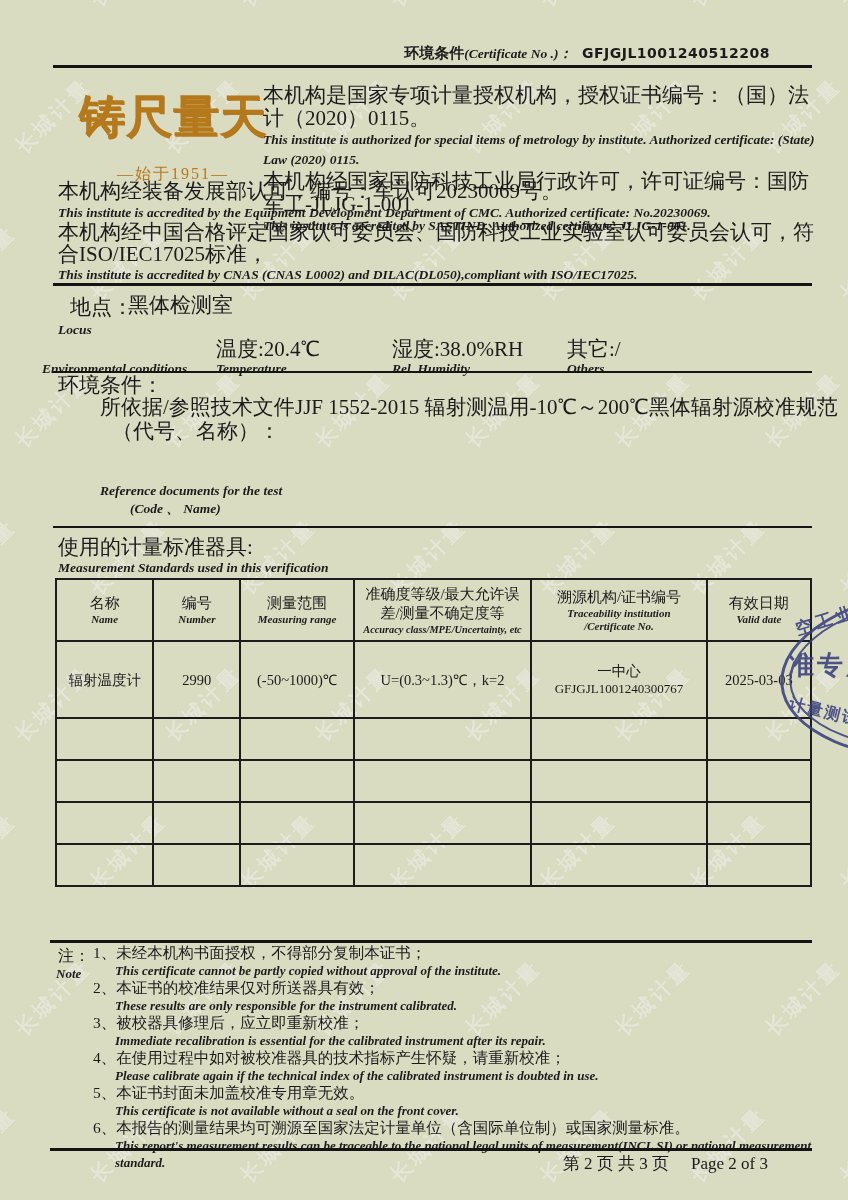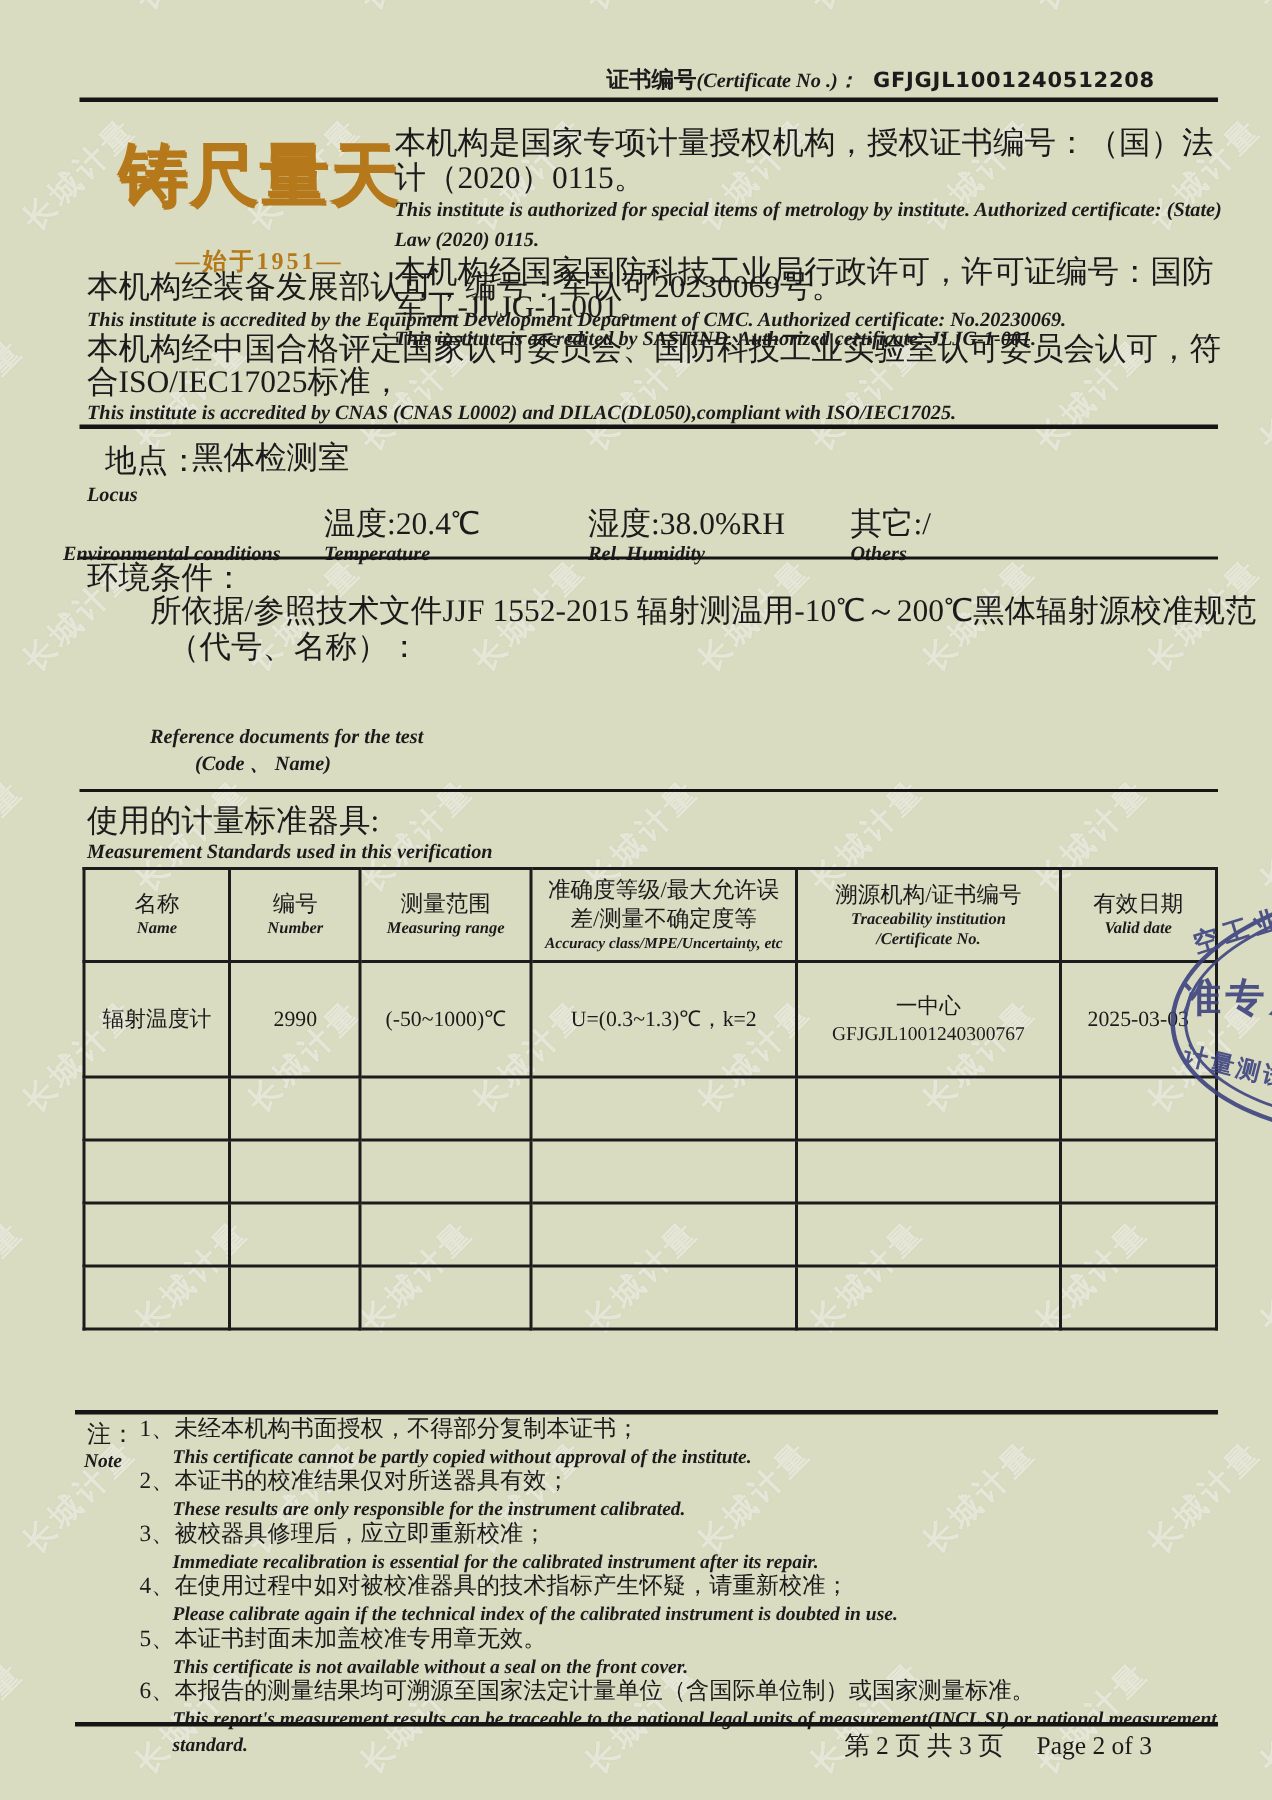--- a/index.html
+++ b/index.html
@@ -28,21 +28,21 @@
   .rule.thick{height:3px;}
   .rule.thin{height:2px;}
   
   .cert-line{position:absolute;top:44px;right:78px;font-size:15px;font-weight:bold;white-space:nowrap;}
   .cert-line .en{font-style:italic;}
   .cert-line .num{font-family:"DejaVu Sans", sans-serif;font-size:14px;margin-left:10px;letter-spacing:0.5px;}
   
   .logo{position:absolute;left:78px;top:86px;width:190px;text-align:center;color:#b5791c;}
   .logo-title{font-size:46px;font-weight:bold;letter-spacing:1px;white-space:nowrap;
     font-family:"DejaVu Serif", serif;text-shadow:1px 1px 0 #b5791c;}
-  .logo-since{margin-top:16px;font-size:16px;font-weight:bold;letter-spacing:2px;}
+  .logo-since{margin-top:16px;font-size:16px;font-weight:normal;letter-spacing:2px;}
   
   .cn{font-size:21px;line-height:22px;}
   .en{font-size:13.5px;line-height:19px;font-weight:bold;font-style:italic;}
   .acc-right{position:absolute;left:263px;top:84px;width:556px;}
   .acc-right .cn{line-height:23px;}
   .acc-right .en{line-height:20px;}
   .acc-full{position:absolute;left:58px;top:181px;width:760px;}
   .acc-full .cn{line-height:21.5px;}
   .acc-full .en{line-height:19.5px;}
   
@@ -152,21 +152,21 @@
       <span class="wm" style="left: 230px; top: 1131px;">长城计量</span>
       <span class="wm" style="left: 380px; top: 1131px;">长城计量</span>
       <span class="wm" style="left: 530px; top: 1131px;">长城计量</span>
       <span class="wm" style="left: 680px; top: 1131px;">长城计量</span>
       <span class="wm" style="left: 830px; top: 1131px;">长城计量</span>
     </div>
 
   <div class="content">
 
     <div class="cert-line">
-      <span>证书编号</span><span class="en">(Certificate No .)：</span><span class="num">GFJGJL1001240512208</span>
+      <span>环境条件</span><span class="en">(Certificate No .)：</span><span class="num">GFJGJL1001240512208</span>
     </div>
     <div class="rule thick" style="top:65px;"></div>
 
     <div class="logo">
       <div class="logo-title">铸尺量天</div>
       <div class="logo-since">—始于1951—</div>
     </div>
 
     <div class="acc-right">
       <div class="cn">本机构是国家专项计量授权机构，授权证书编号：（国）法计（2020）0115。</div>

